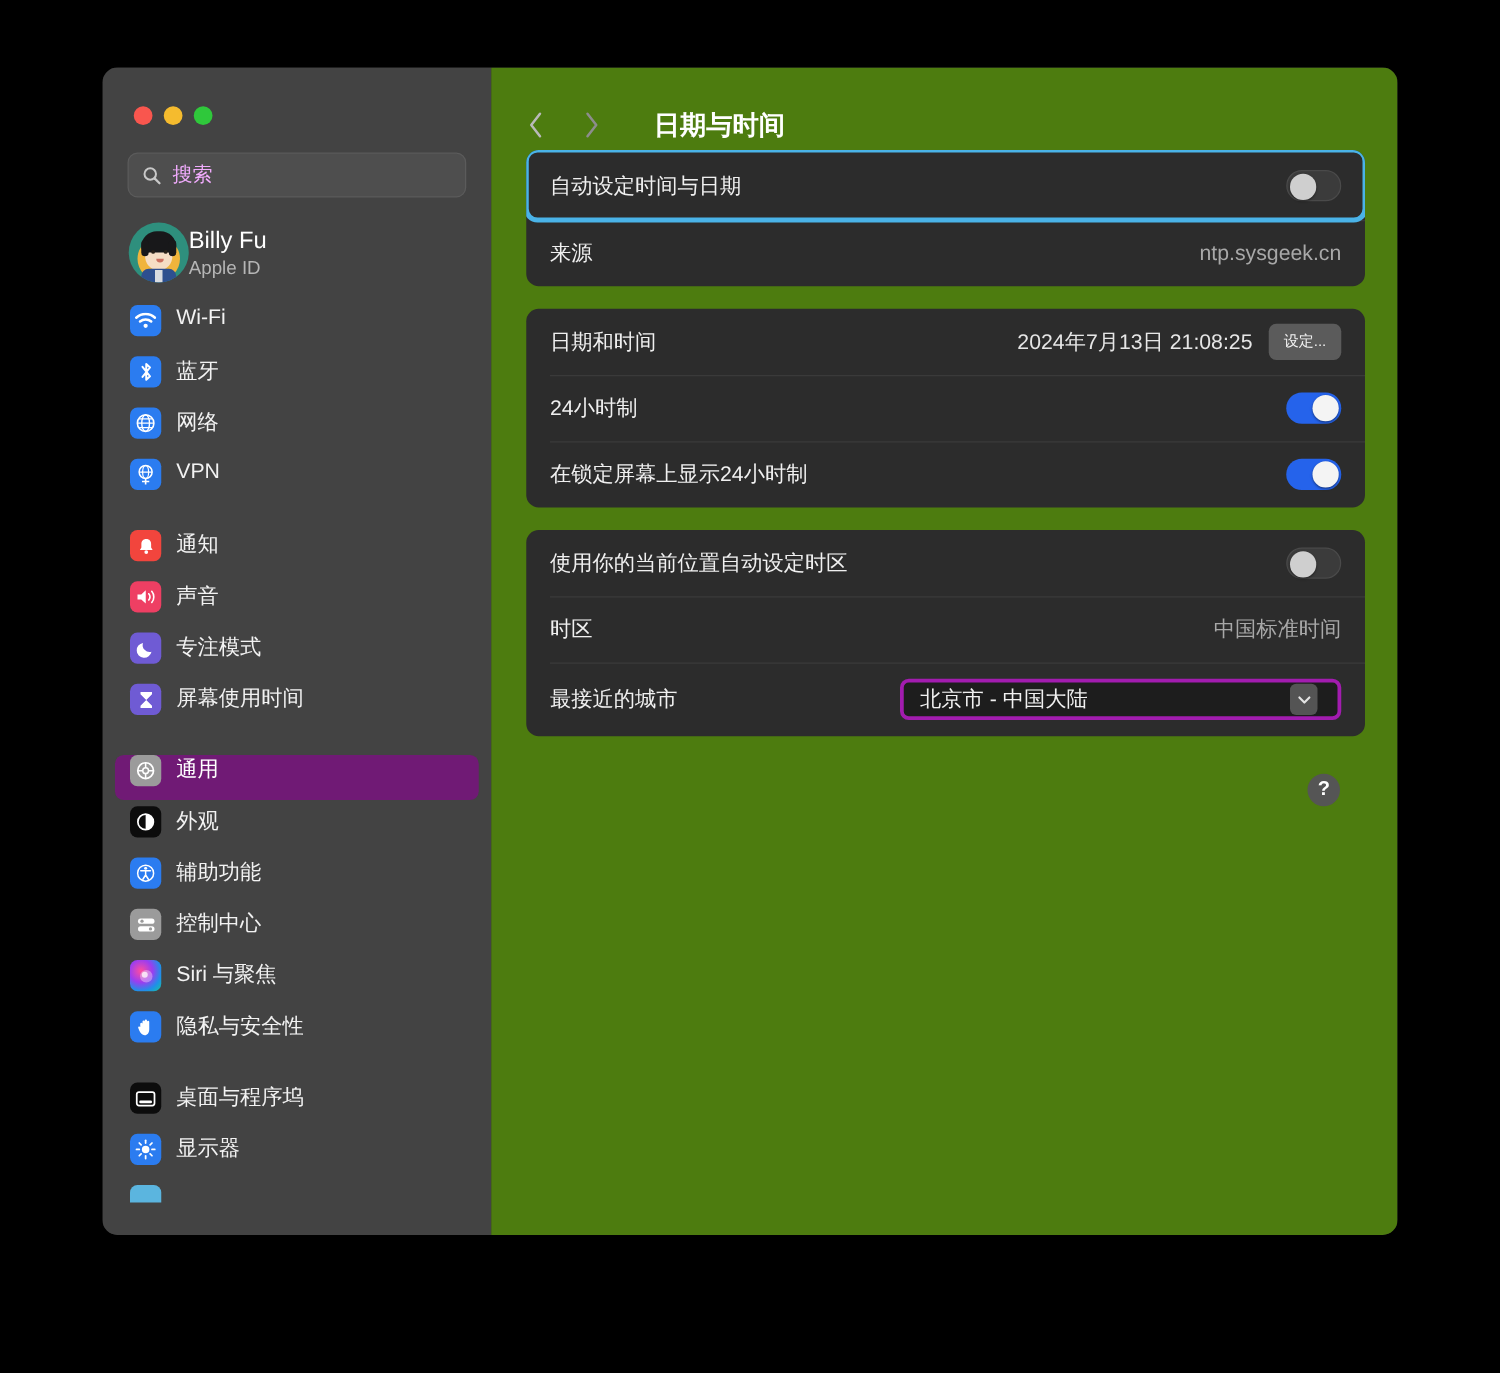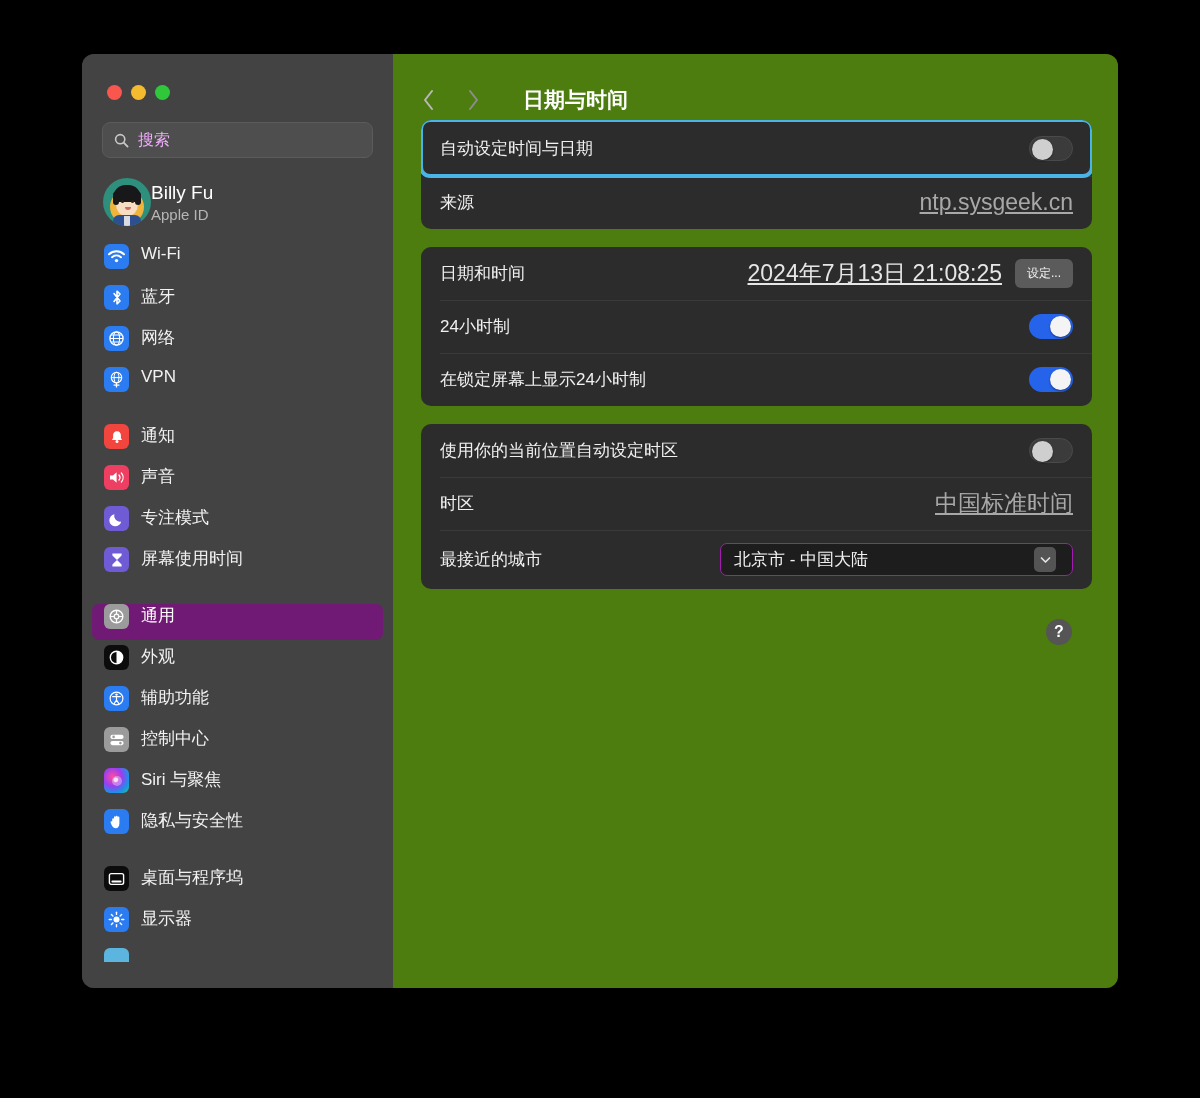--- a/index.html
+++ b/index.html
@@ -171,21 +171,21 @@
     padding: 0 19px;
     position: relative;
   }
   .row + .row::before {
     content: "";
     position: absolute; left: 19px; right: 0; top: 0;
     height: 1px; background: #3a3a3a;
   }
   .row-label { color: #f0f0f0; font-size: 17px; flex: none; }
   .row-spacer { flex: 1; }
-  .row-value { color: #a8a8a8; font-size: 23px; text-decoration: underline; }
+  .row-value { color: #a8a8a8; font-size: 17px; }
   .row-value.bright { color: #e6e6e6; }
 
   
   .highlight-card {
     position: relative;
   }
   .hl-row {
     position: relative;
     outline: 4px solid #4ab3e8;
     outline-offset: -2px;
@@ -220,21 +220,21 @@
     border-radius: 6px;
     padding: 6px 12px;
     margin-left: 13px;
     font-family: inherit;
   }
 
   
   .select {
     width: 353px; height: 33px;
     background: #1d1d1d;
-    border: 1px solid #a21caf;
+    border: 3px solid #a21caf;
     border-radius: 7px;
     display: flex; align-items: center;
     padding: 0 16px 0 13px;
     margin-left: auto;
   }
   .select-value { color: #f0f0f0; font-size: 17px; flex: 1; }
   .select-chevron {
     width: 22px; height: 25px;
     background: #545454;
     border-radius: 5px;

